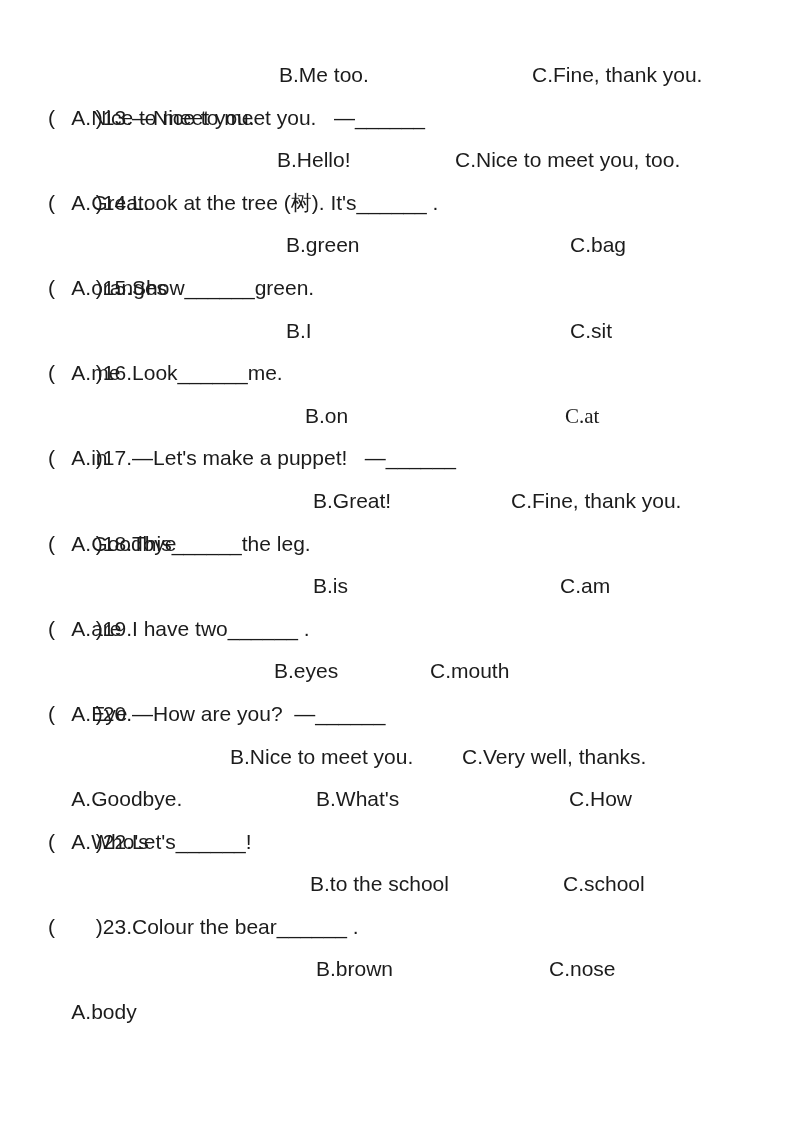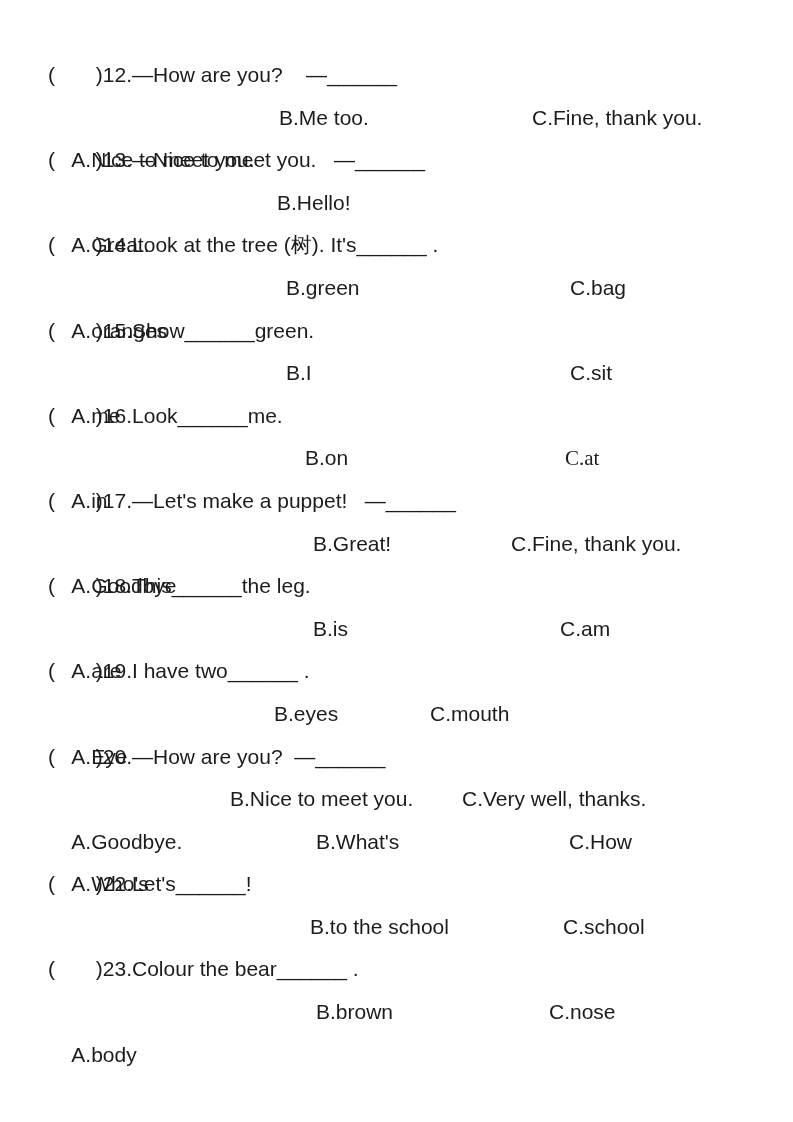--- a/index.html
+++ b/index.html
@@ -36,31 +36,31 @@
   .q8  .ob { left: 182px; } .q8  .oc { left: 414px; text-align: right; }
   .q9  .ob { left: 268px; } .q9  .oc { left: 521px; }
   .q10 .ob { left: 262px; } .q10 .oc { left: 515px; }
   .q11 .ob { left: 268px; } .q11 .oc { left: 501px; }
 </style>
 </head>
 <body>
 
 <div class="page">
 
-  <div class="line"><span class="prompt-text">(       )12.—How are you?    —______</span></div>
   <div class="line q0">
     <span class="opt oa">A.Nice to meet you.</span>
     <span class="opt ob">B.Me too.</span>
     <span class="opt oc">C.Fine, thank you.</span>
   </div>
 
   <div class="line"><span class="prompt-text">(       )13.—Nice to meet you.   —______</span></div>
   <div class="line q1">
     <span class="opt oa">A.Great.</span>
     <span class="opt ob">B.Hello!</span>
+    <span class="opt oc">C.Nice to meet you, too.</span>
   </div>
 
   <div class="line"><span class="prompt-text">(       )14.Look at the tree (树). It's______ .</span></div>
   <div class="line q2">
     <span class="opt oa">A.oranges</span>
     <span class="opt ob">B.green</span>
     <span class="opt oc">C.bag</span>
   </div>
 
   <div class="line"><span class="prompt-text">(       )15.Show______green.</span></div>

